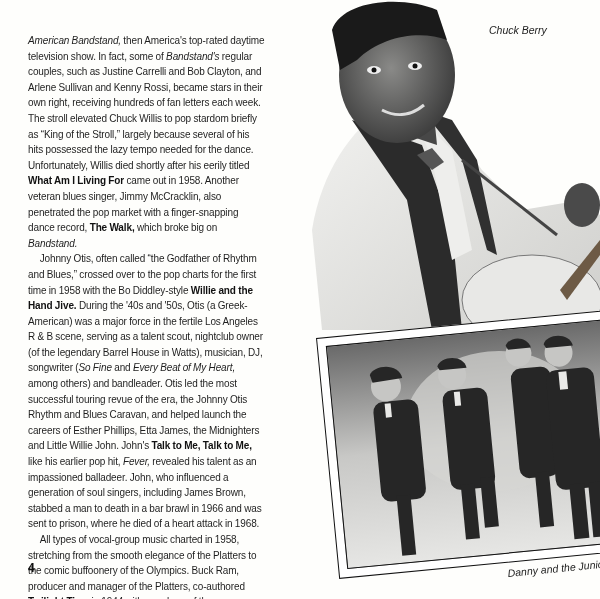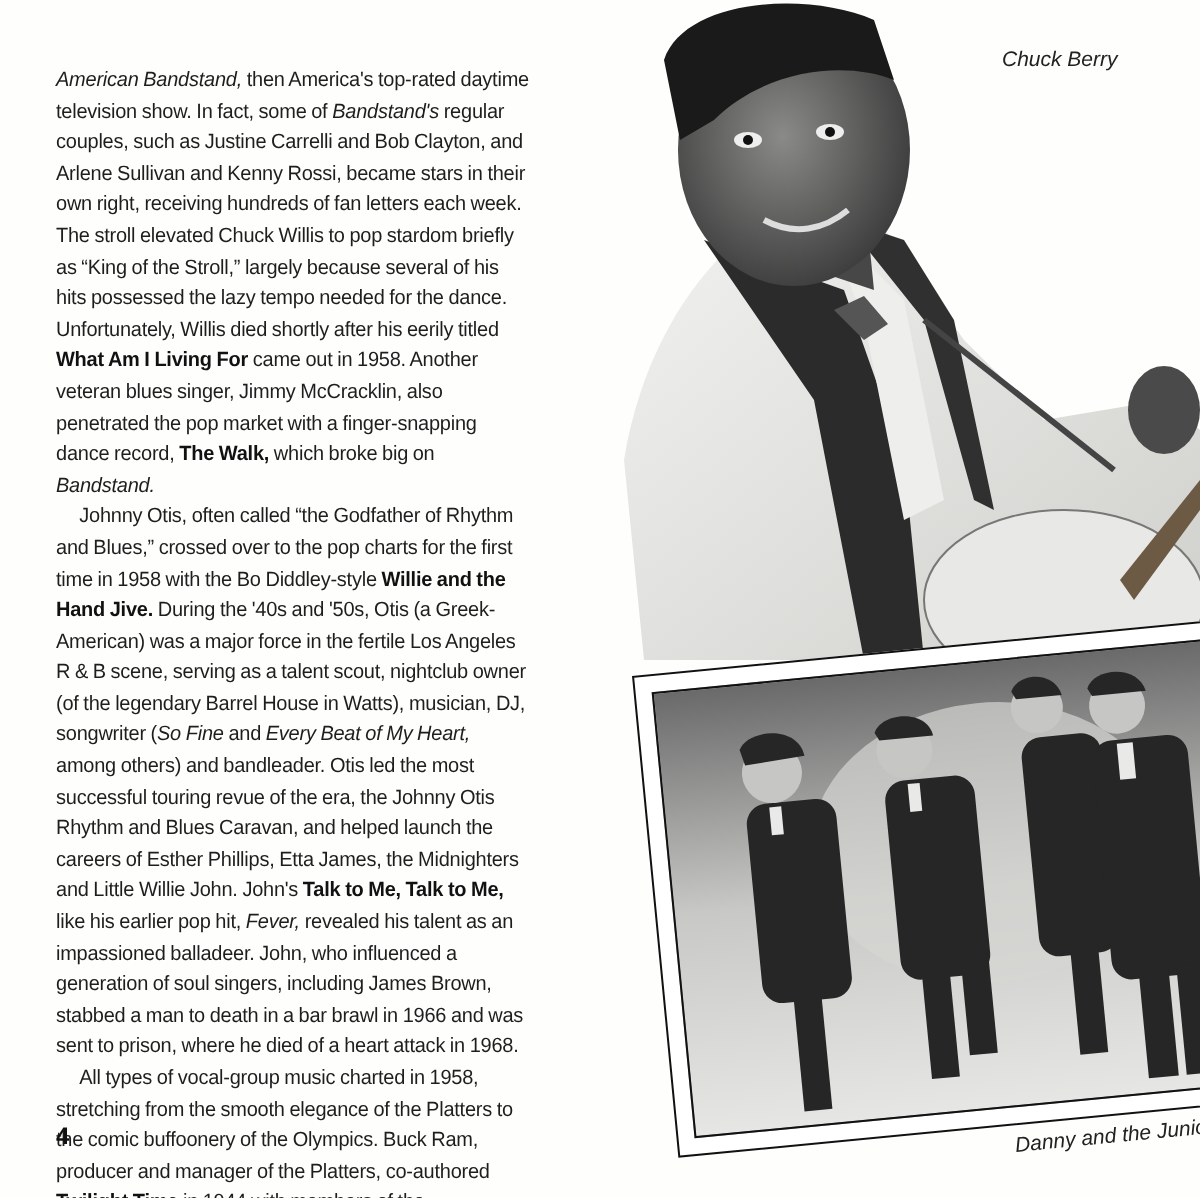--- a/index.html
+++ b/index.html
@@ -27,21 +27,21 @@
     font-size:12px; font-weight:bold; color:#111;
   }
   
   .berry {
     position:absolute; left:312px; top:0; width:288px; height:330px;
     overflow:hidden;
   }
   .berry svg { display:block; }
   .cap-berry {
     position:absolute; left:489px; top:24px;
-    font-style:italic; font-size:10.5px; color:#222;margin-left:12px;
+    font-style:italic; font-size:10.5px; color:#222;
   }
   
   .frame {
     position:absolute; left:316px; top:338px; width:300px; height:240px;
     transform:rotate(-5.5deg); transform-origin:left top;
     background:#fff; border:1.5px solid #111;
     box-shadow:0 0 0 0 #000;
   }
   .frame .inner {
     position:absolute; left:8px; top:8px; right:8px; bottom:8px;

